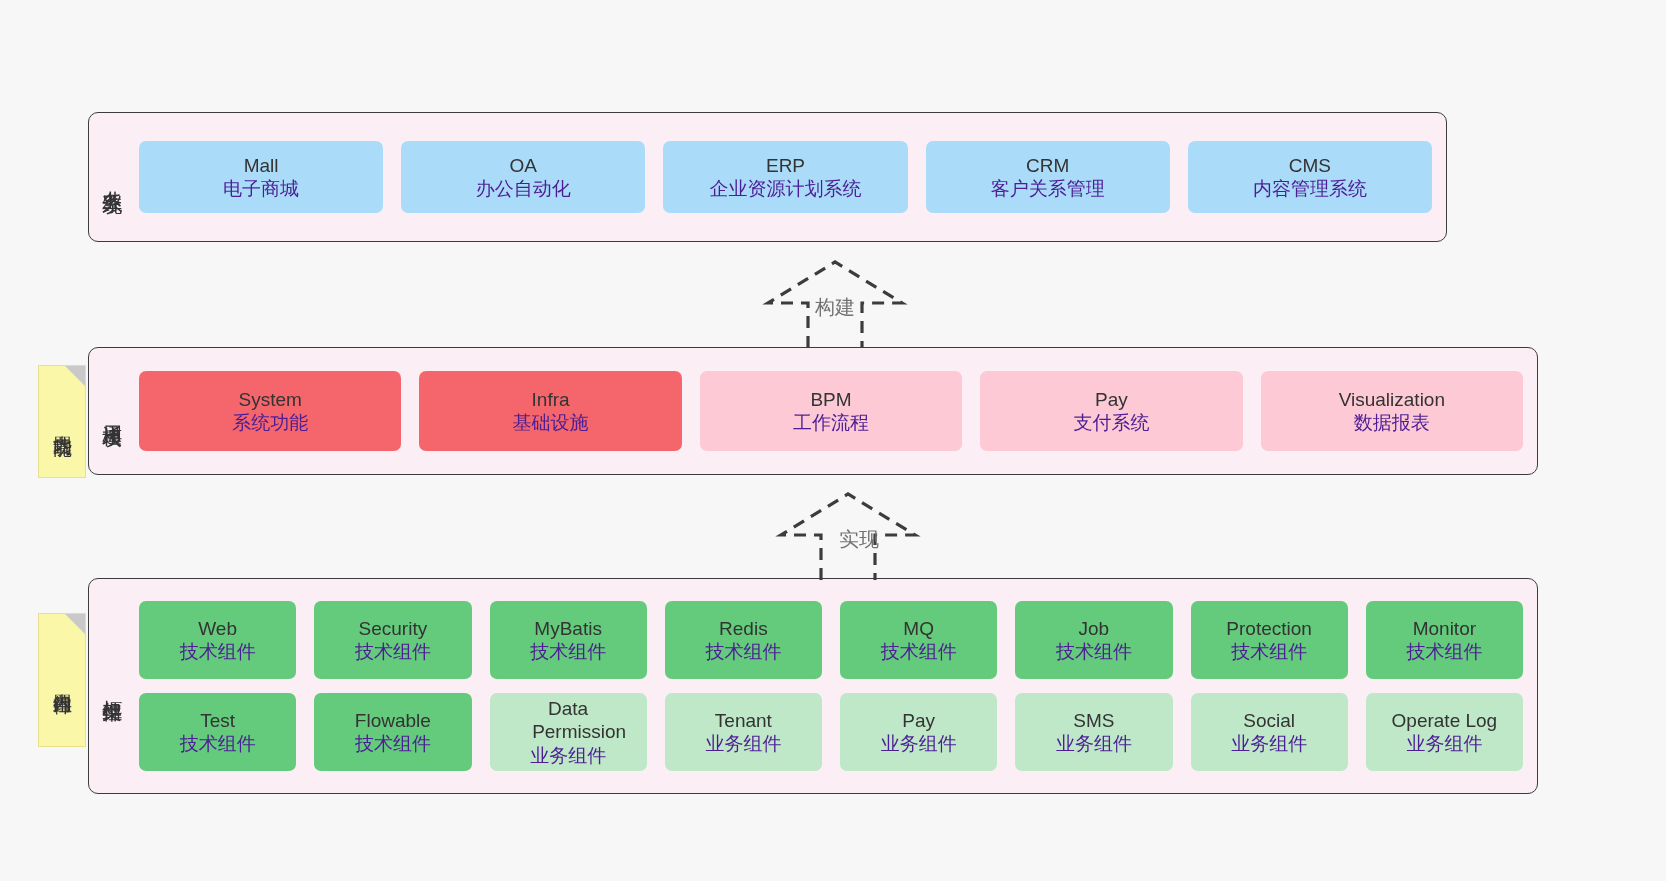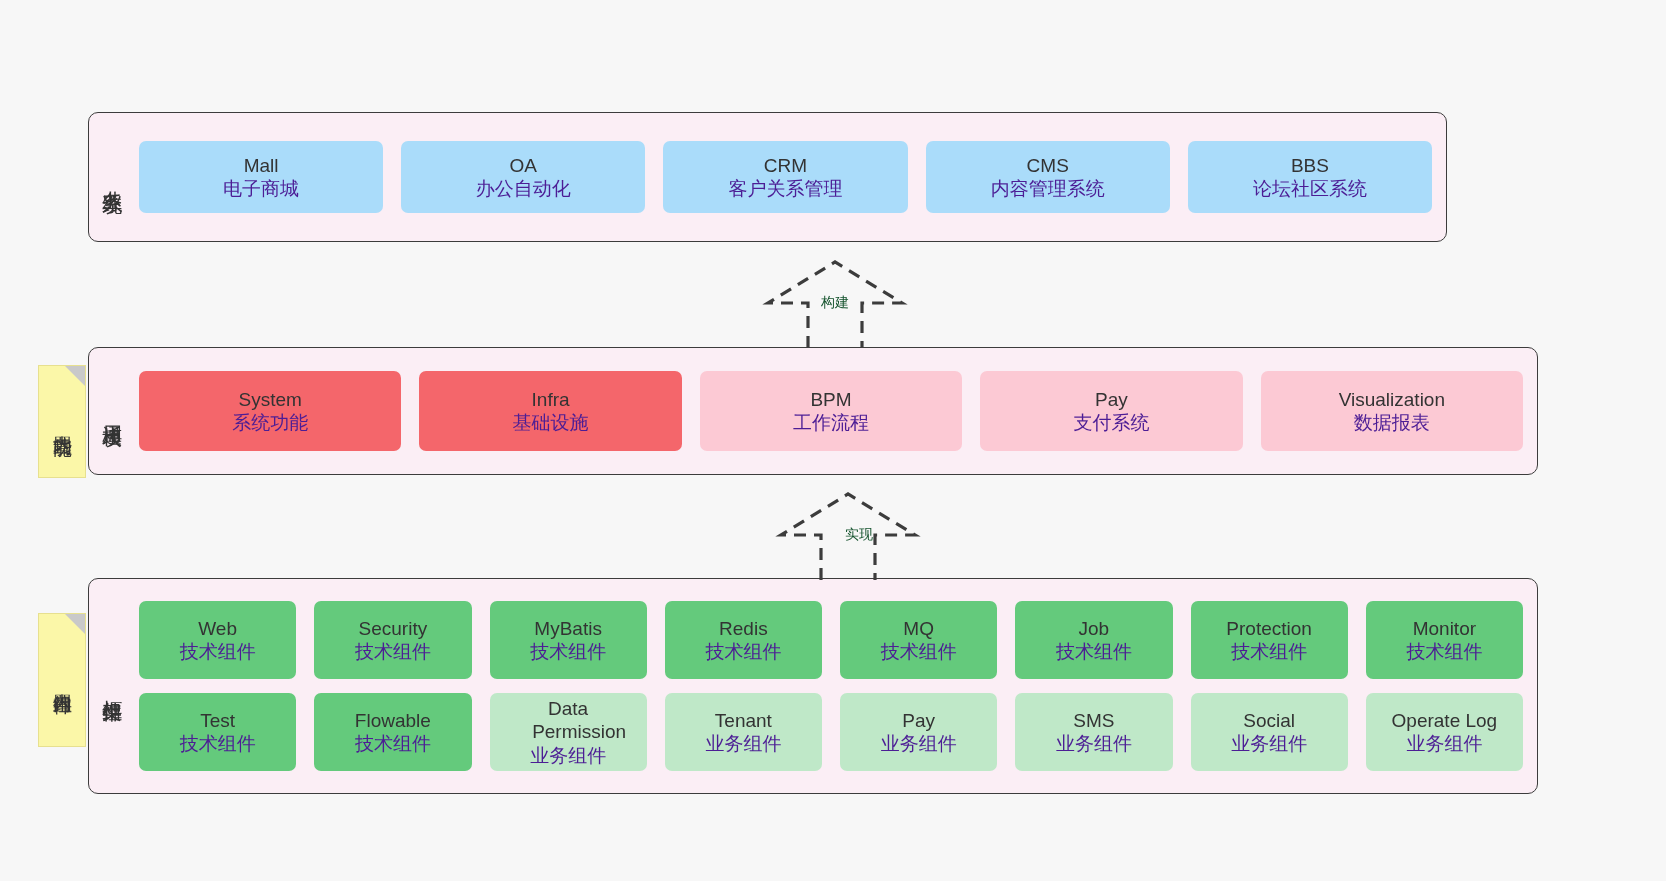--- a/index.html
+++ b/index.html
@@ -120,22 +120,22 @@
 
   
   .garrow {
     position: absolute;
     z-index: 2;
   }
   .garrow .glabel {
     position: absolute;
     left: 50%;
     transform: translateX(-50%);
-    font-size: 14px;
-    color: #14532d;
+    font-size: 20px;
+    color: #737373;
     background: transparent;
     white-space: nowrap;
   }
 </style>
 </head>
 <body>
 
 <div class="canvas">
 
   <div class="layer" style="left:88px; top:112px; width:1359px; height:130px;">
@@ -144,30 +144,30 @@
       <div class="row" style="height:72px;">
         <div class="box blue">
           <span class="en">Mall</span>
           <span class="cn">电子商城</span>
         </div>
         <div class="box blue">
           <span class="en">OA</span>
           <span class="cn">办公自动化</span>
         </div>
         <div class="box blue">
+          <span class="en">ERP</span>
+          <span class="cn">企业资源计划系统</span>
+        </div>
+        <div class="box blue">
           <span class="en">CRM</span>
           <span class="cn">客户关系管理</span>
         </div>
         <div class="box blue">
           <span class="en">CMS</span>
           <span class="cn">内容管理系统</span>
-        </div>
-        <div class="box blue">
-          <span class="en">BBS</span>
-          <span class="cn">论坛社区系统</span>
         </div>
       </div>
     </div>
   </div>
 
   <div class="garrow" style="left:760px; top:258px; width:150px; height:90px;">
     <svg width="150" height="90" viewBox="0 0 150 90">
       <path d="M 48 90 L 48 45 L 8 45 L 75 4 L 142 45 L 102 45 L 102 90" fill="none" stroke="#3c3c3c" stroke-width="3.2" stroke-dasharray="12 8" stroke-linecap="butt" stroke-linejoin="miter"></path>
     </svg>
     <span class="glabel" style="top:36px;">构建</span>

